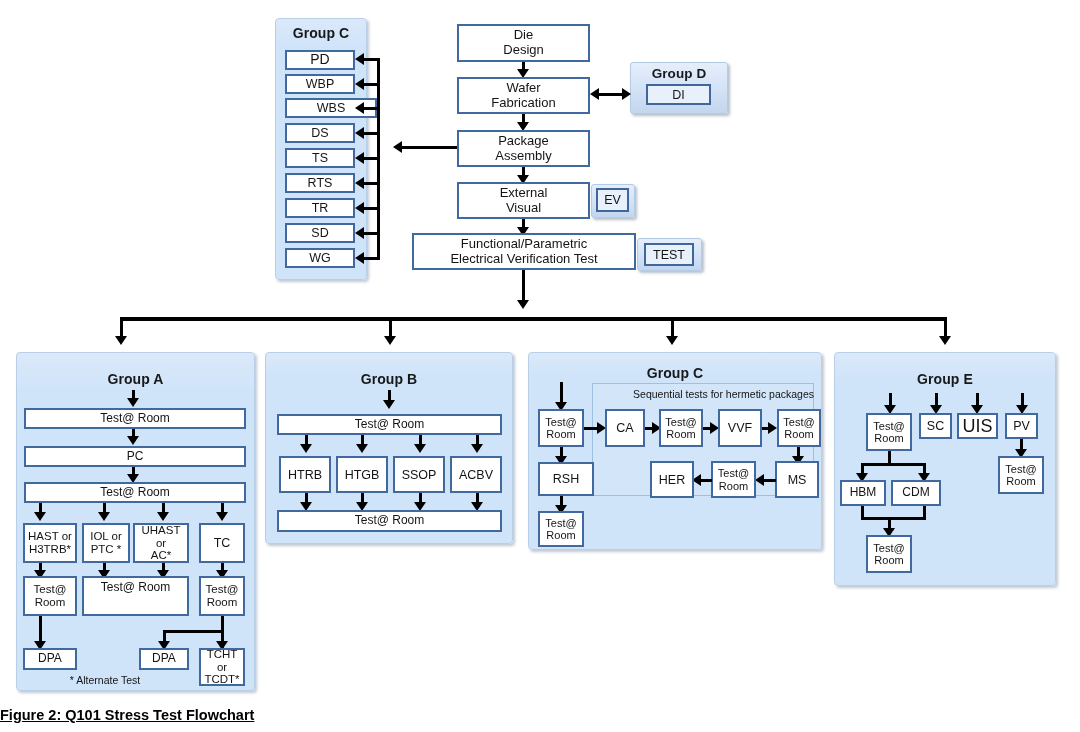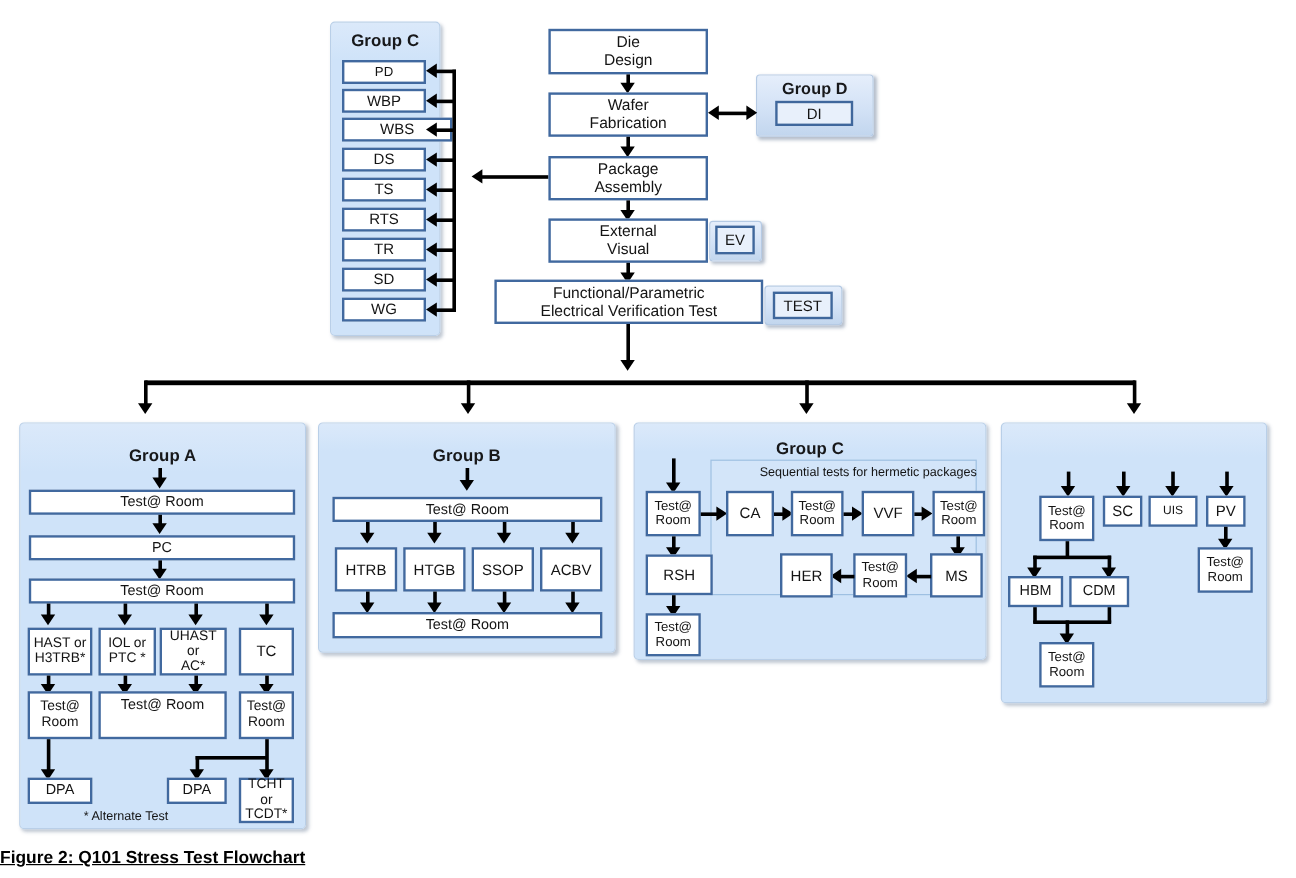--- a/index.html
+++ b/index.html
@@ -117,21 +117,21 @@
 </style>
 </head>
 <body>
 
 <div id="root">
 
   <div class="panel" style="left:275px; top:18px; width:92px; height:262px;">
   </div>
   <div class="panel-title" style="left:275px; top:25px; width:92px; font-size:14px;">Group C</div>
 
-  <div class="box" style="left:285px; top:50px;  width:70px; height:20px; font-size:11px;">PD</div>
+  <div class="box" style="left:285px; top:50px;  width:70px; height:20px; font-size:14px;">PD</div>
   <div class="box" style="left:285px; top:74px;  width:70px; height:20px; font-size:12.5px;">WBP</div>
   <div class="box" style="left:285px; top:98px;  width:92px; height:20px; font-size:12.5px;">WBS</div>
   <div class="box" style="left:285px; top:123px; width:70px; height:20px; font-size:12.5px;">DS</div>
   <div class="box" style="left:285px; top:148px; width:70px; height:20px; font-size:12.5px;">TS</div>
   <div class="box" style="left:285px; top:173px; width:70px; height:20px; font-size:12.5px;">RTS</div>
   <div class="box" style="left:285px; top:198px; width:70px; height:20px; font-size:12.5px;">TR</div>
   <div class="box" style="left:285px; top:223px; width:70px; height:20px; font-size:12.5px;">SD</div>
   <div class="box" style="left:285px; top:248px; width:70px; height:20px; font-size:12.5px;">WG</div>
 
   <div class="ln vln" style="left:377px; top:58px; height:202px;"></div>
@@ -373,34 +373,35 @@
 
   <div class="box tint" style="left:711px; top:461px; width:45px; height:37px; font-size:11px;">Test@
 Room</div>
 
   <div class="ln hln" style="left:698px; top:479px; width:14px;"></div>
   <div class="arw arw-l" style="left:692px; top:474px;"></div>
 
   <div class="box tint" style="left:650px; top:461px; width:44px; height:37px; font-size:12.5px;">HER</div>
 
   <div class="panel" style="left:834px; top:352px; width:222px; height:234px;"></div>
+  <div class="panel-title" style="left:834px; top:371px; width:222px; font-size:14px;">Group E</div>
 
   <div class="ln vln" style="left:889px; top:393px; height:15px;"></div>
   <div class="arw arw-d" style="left:884px; top:405px;"></div>
   <div class="ln vln" style="left:935px; top:393px; height:15px;"></div>
   <div class="arw arw-d" style="left:930px; top:405px;"></div>
   <div class="ln vln" style="left:976px; top:393px; height:15px;"></div>
   <div class="arw arw-d" style="left:971px; top:405px;"></div>
   <div class="ln vln" style="left:1021px; top:393px; height:15px;"></div>
   <div class="arw arw-d" style="left:1016px; top:405px;"></div>
 
   <div class="box tint" style="left:866px; top:413px; width:46px; height:38px; font-size:11px;">Test@
 Room</div>
   <div class="box tint" style="left:919px; top:413px; width:33px; height:26px; font-size:12.5px;">SC</div>
-  <div class="box tint" style="left:957px; top:413px; width:41px; height:26px; font-size:10px;">UIS</div>
+  <div class="box tint" style="left:957px; top:413px; width:41px; height:26px; font-size:18px;">UIS</div>
   <div class="box tint" style="left:1005px; top:413px; width:33px; height:26px; font-size:12.5px;">PV</div>
 
   <div class="ln vln" style="left:1020px; top:439px; height:13px;"></div>
   <div class="arw arw-d" style="left:1015px; top:449px;"></div>
   <div class="box tint" style="left:998px; top:456px; width:46px; height:38px; font-size:11px;">Test@
 Room</div>
 
   <div class="ln vln" style="left:888px; top:451px; height:14px;"></div>
   <div class="ln hln" style="left:861px; top:463px; width:65px;"></div>
   <div class="ln vln" style="left:861px; top:463px; height:12px;"></div>

